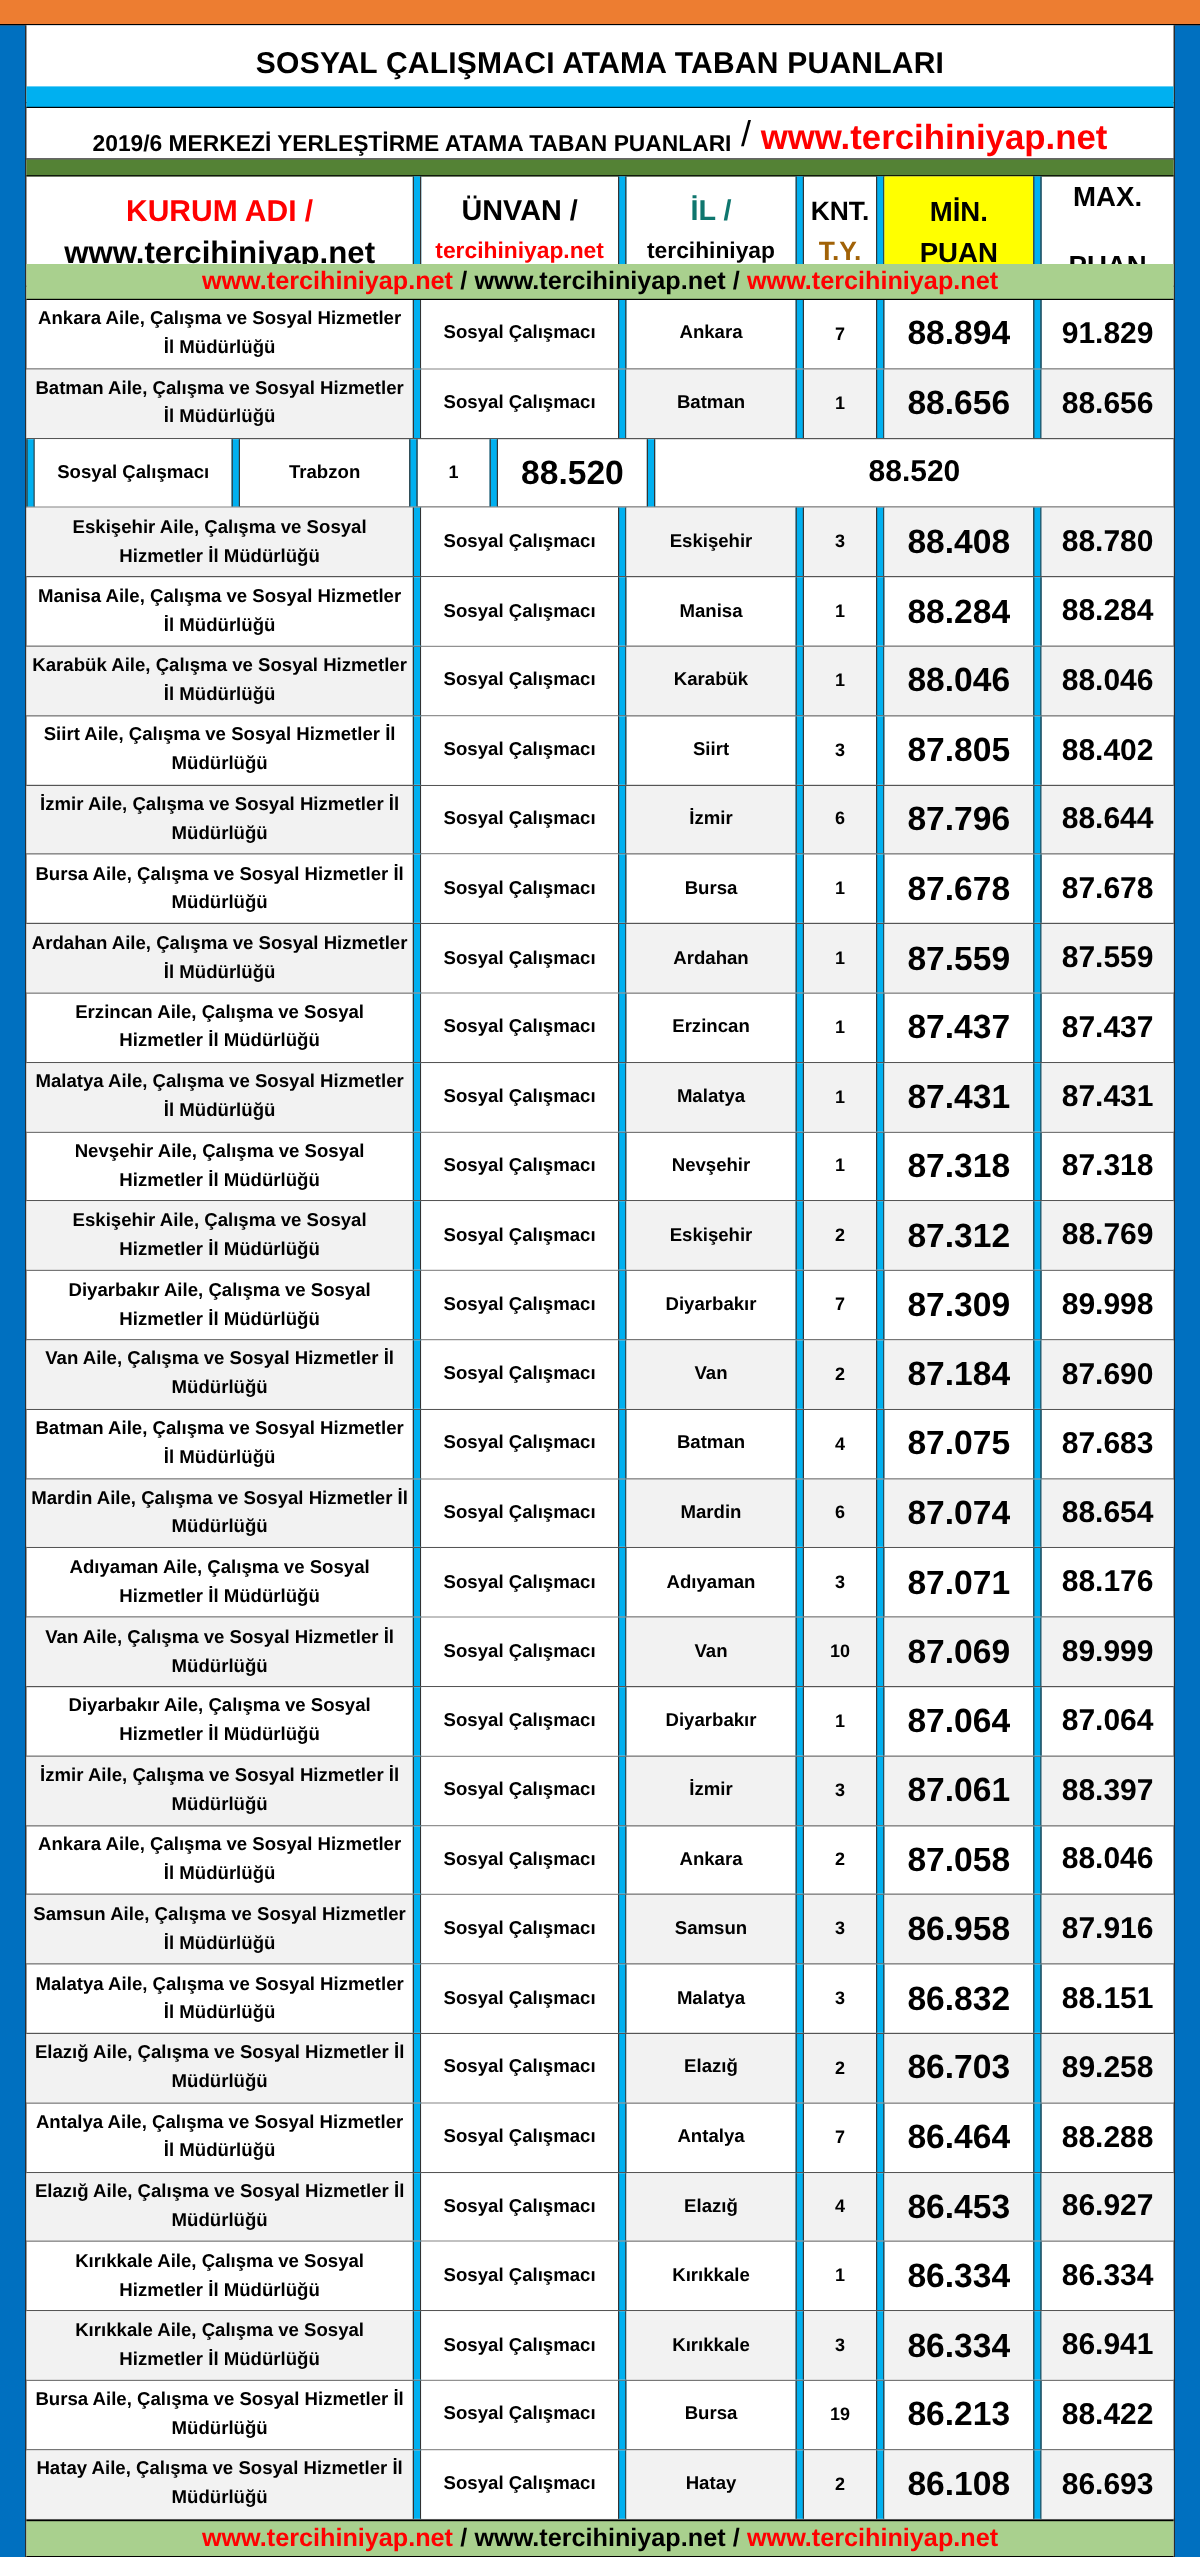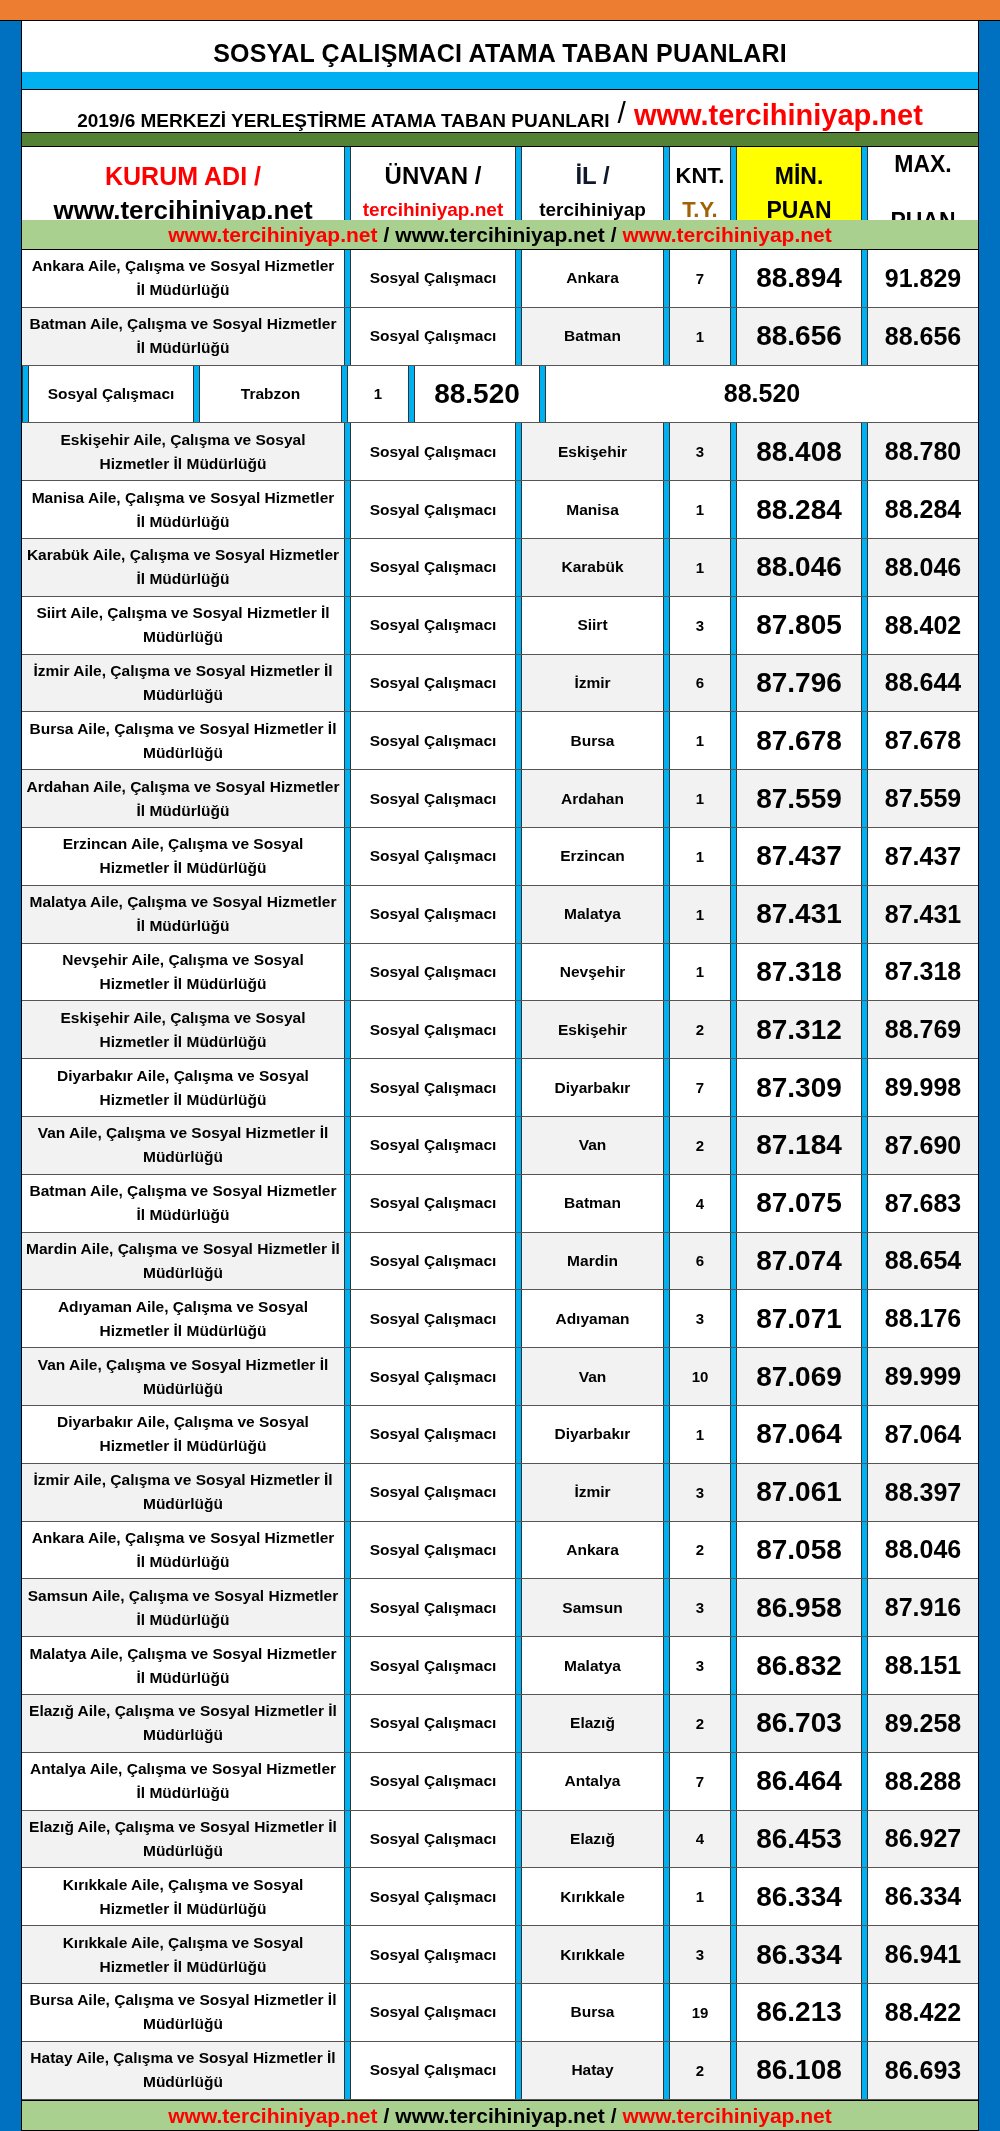--- a/index.html
+++ b/index.html
@@ -20,21 +20,21 @@
   .c2 { width: 164px; flex: none; text-align: center; }
   .c3 { width: 141px; flex: none; }
   .c4 { width: 60px; flex: none; }
   .c5 { width: 124px; flex: none; }
   .c6 { flex: 1; gap: 23px; }
   .header-row .cell { font-weight: bold; line-height: 34px; }
   .h-kurum .l1 { color: #ff0000; font-size: 25px; }
   .h-kurum .l2 { font-size: 26px; }
   .h-unvan .l1 { font-size: 24px; }
   .h-unvan .l2 { color: #ff0000; font-size: 19px; }
-  .h-il .l1 { color: #0f172a; font-size: 24px; }
+  .h-il .l1 { color: #0f766e; font-size: 24px; }
   .h-il .l2 { font-size: 19px; }
   .h-knt .l1 { font-size: 22px; }
   .h-knt .l2 { color: #a16207; font-size: 22px; }
   .h-min { background: #ffff00; }
   .h-min .l1, .h-min .l2, .h-max .l1, .h-max .l2 { font-size: 23px; }
   .url-row { position: absolute; left: 0; width: 100%; height: 30px; background: #a9d08e; display: flex; align-items: center; justify-content: center; font-size: 21px; font-weight: bold; border-bottom: 1px solid #000; white-space: nowrap; }
   .url-row .red { color: #ff0000; }
   .url-row .sep-txt { margin: 0 6px; }
   .url-row.top { top: 199px; }
   .url-row.bottom { top: 2079px; border-top: 1px solid #000; height: 31px; }

